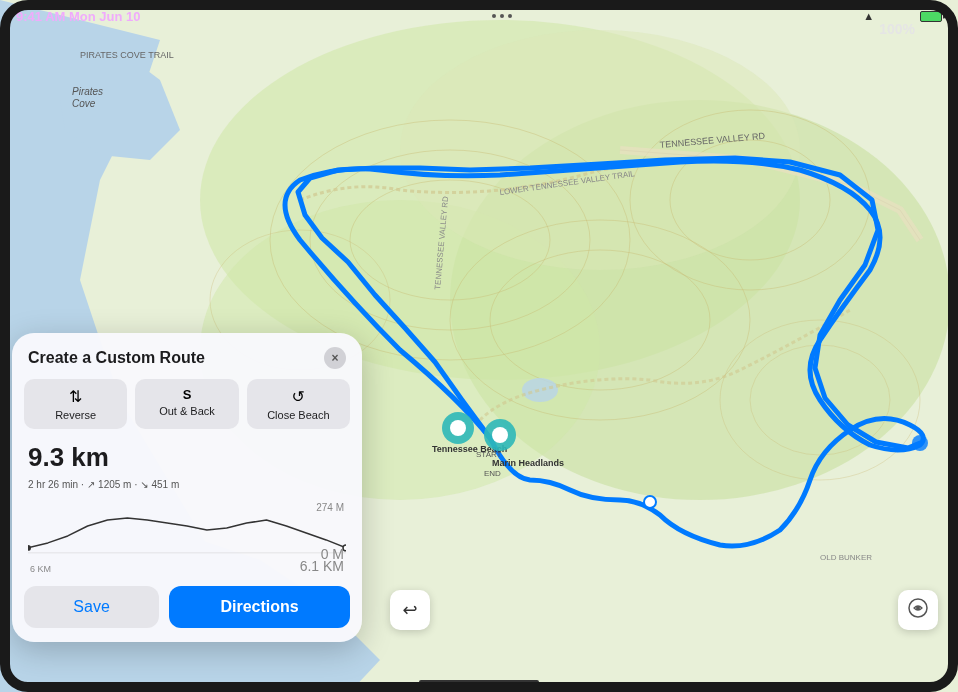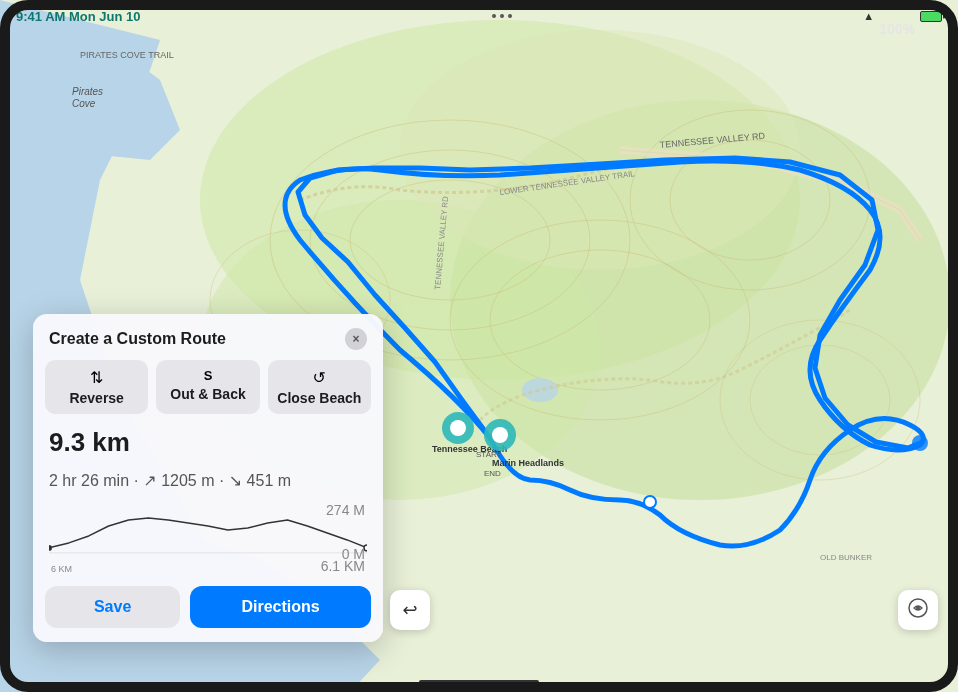--- a/index.html
+++ b/index.html
@@ -22,21 +22,21 @@
       background: transparent;
       z-index: 100;
       display: flex;
       align-items: center;
       justify-content: space-between;
       padding: 6px 16px;
     }
     .status-time {
       font-size: 13px;
       font-weight: 600;
-      color: #0f766e;
+      color: #f0abfc;
     }
     .status-center {
       display: flex;
       gap: 4px;
       align-items: center;
     }
     .status-dot {
       width: 4px; height: 4px;
       background: #555;
       border-radius: 50%;
@@ -83,24 +83,24 @@
     .map-bg {
       width: 100%; height: 100%;
       position: relative;
       background: #e8f0d8;
     }
 
     
     .panel {
       position: absolute;
       bottom: 50px;
-      left: 33px;
+      left: 12px;
       width: 350px;
       background: rgba(248, 248, 252, 0.97);
-      border-radius: 14px;
+      border-radius: 22px;
       box-shadow: 0 8px 32px rgba(0,0,0,0.22);
       z-index: 50;
       overflow: hidden;
     }
 
     .panel-header {
       display: flex;
       align-items: center;
       justify-content: space-between;
       padding: 14px 16px 10px;
@@ -136,55 +136,55 @@
       flex-direction: column;
       align-items: center;
       gap: 3px;
       cursor: pointer;
       border: none;
     }
     .route-btn-icon {
       font-size: 16px;
     }
     .route-btn-label {
-      font-size: 14px;
+      font-size: 11px;
       color: #1c1c1e;
-      font-weight: 700;
+      font-weight: 400;
     }
 
     
     .route-stats {
       padding: 4px 16px 8px;
     }
     .route-distance {
       font-size: 26px;
       font-weight: 700;
       color: #1c1c1e;
       line-height: 1.1;
     }
     .route-details {
-      font-size: 16px;
+      font-size: 10px;
       color: #555;
-      margin-top: 14px;
+      margin-top: 7px;
     }
 
     
     .elevation-chart {
       position: relative;
       padding: 0 16px 8px;
       height: 80px;
     }
     .elevation-svg {
       width: 100%; height: 60px;
     }
     .elevation-label-right {
       position: absolute;
       right: 18px;
       top: 4px;
-      font-size: 14px;
+      font-size: 10px;
       color: #888;
     }
     .elevation-label-right-bottom {
       position: absolute;
       right: 18px;
       bottom: 16px;
       font-size: 14px;
       color: #888;
     }
     .elevation-x-left {
@@ -208,21 +208,21 @@
       gap: 10px;
       padding: 8px 12px 14px;
     }
     .btn-save {
       flex: 1;
       background: #e5e5ea;
       border: none;
       border-radius: 12px;
       padding: 12px;
       font-size: 16px;
-      font-weight: 700;
+      font-weight: 400;
       color: #007AFF;
       cursor: pointer;
     }
     .btn-directions {
       flex: 1.5;
       background: #007AFF;
       border: none;
       border-radius: 12px;
       padding: 7px;
       font-size: 16px;

